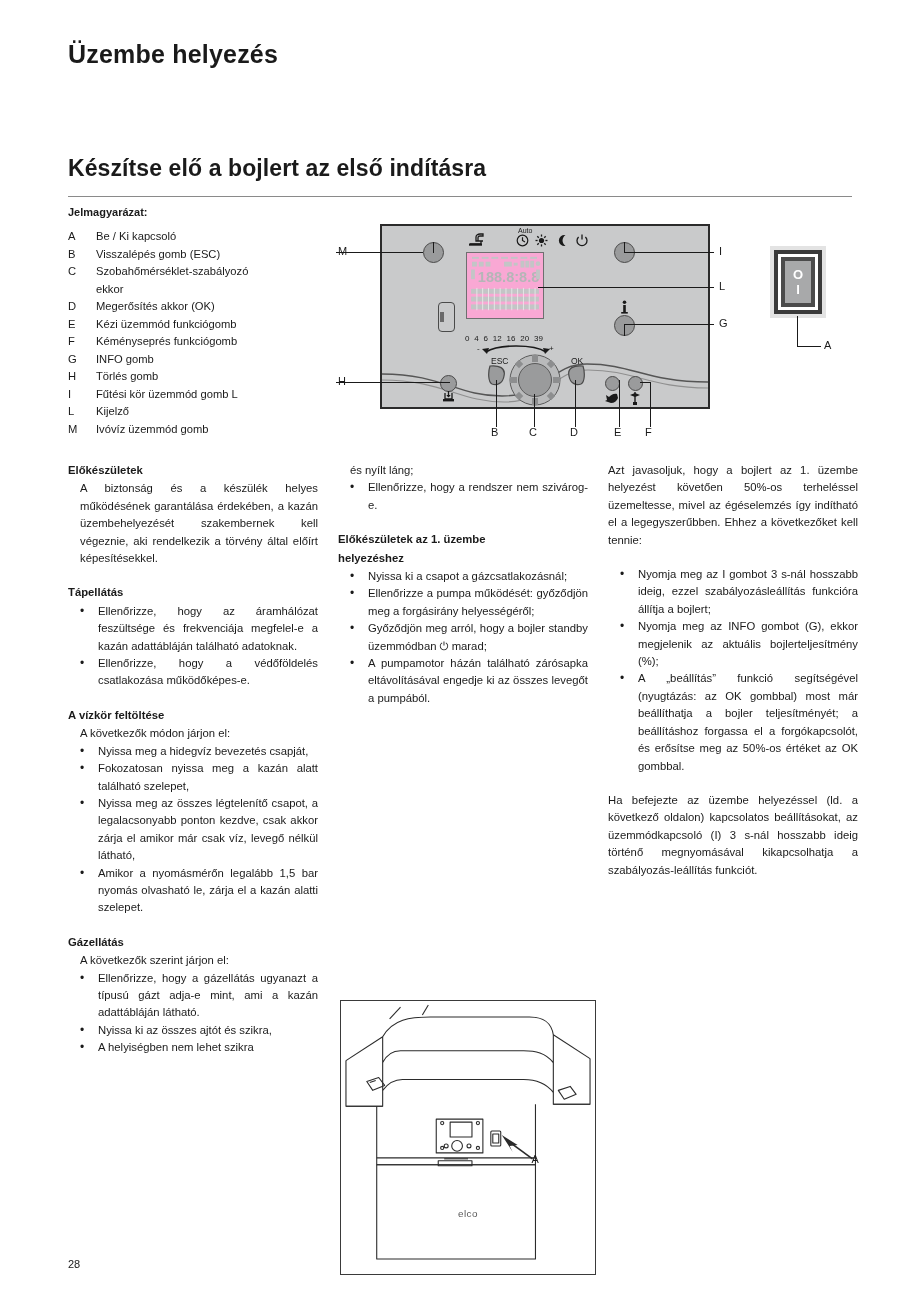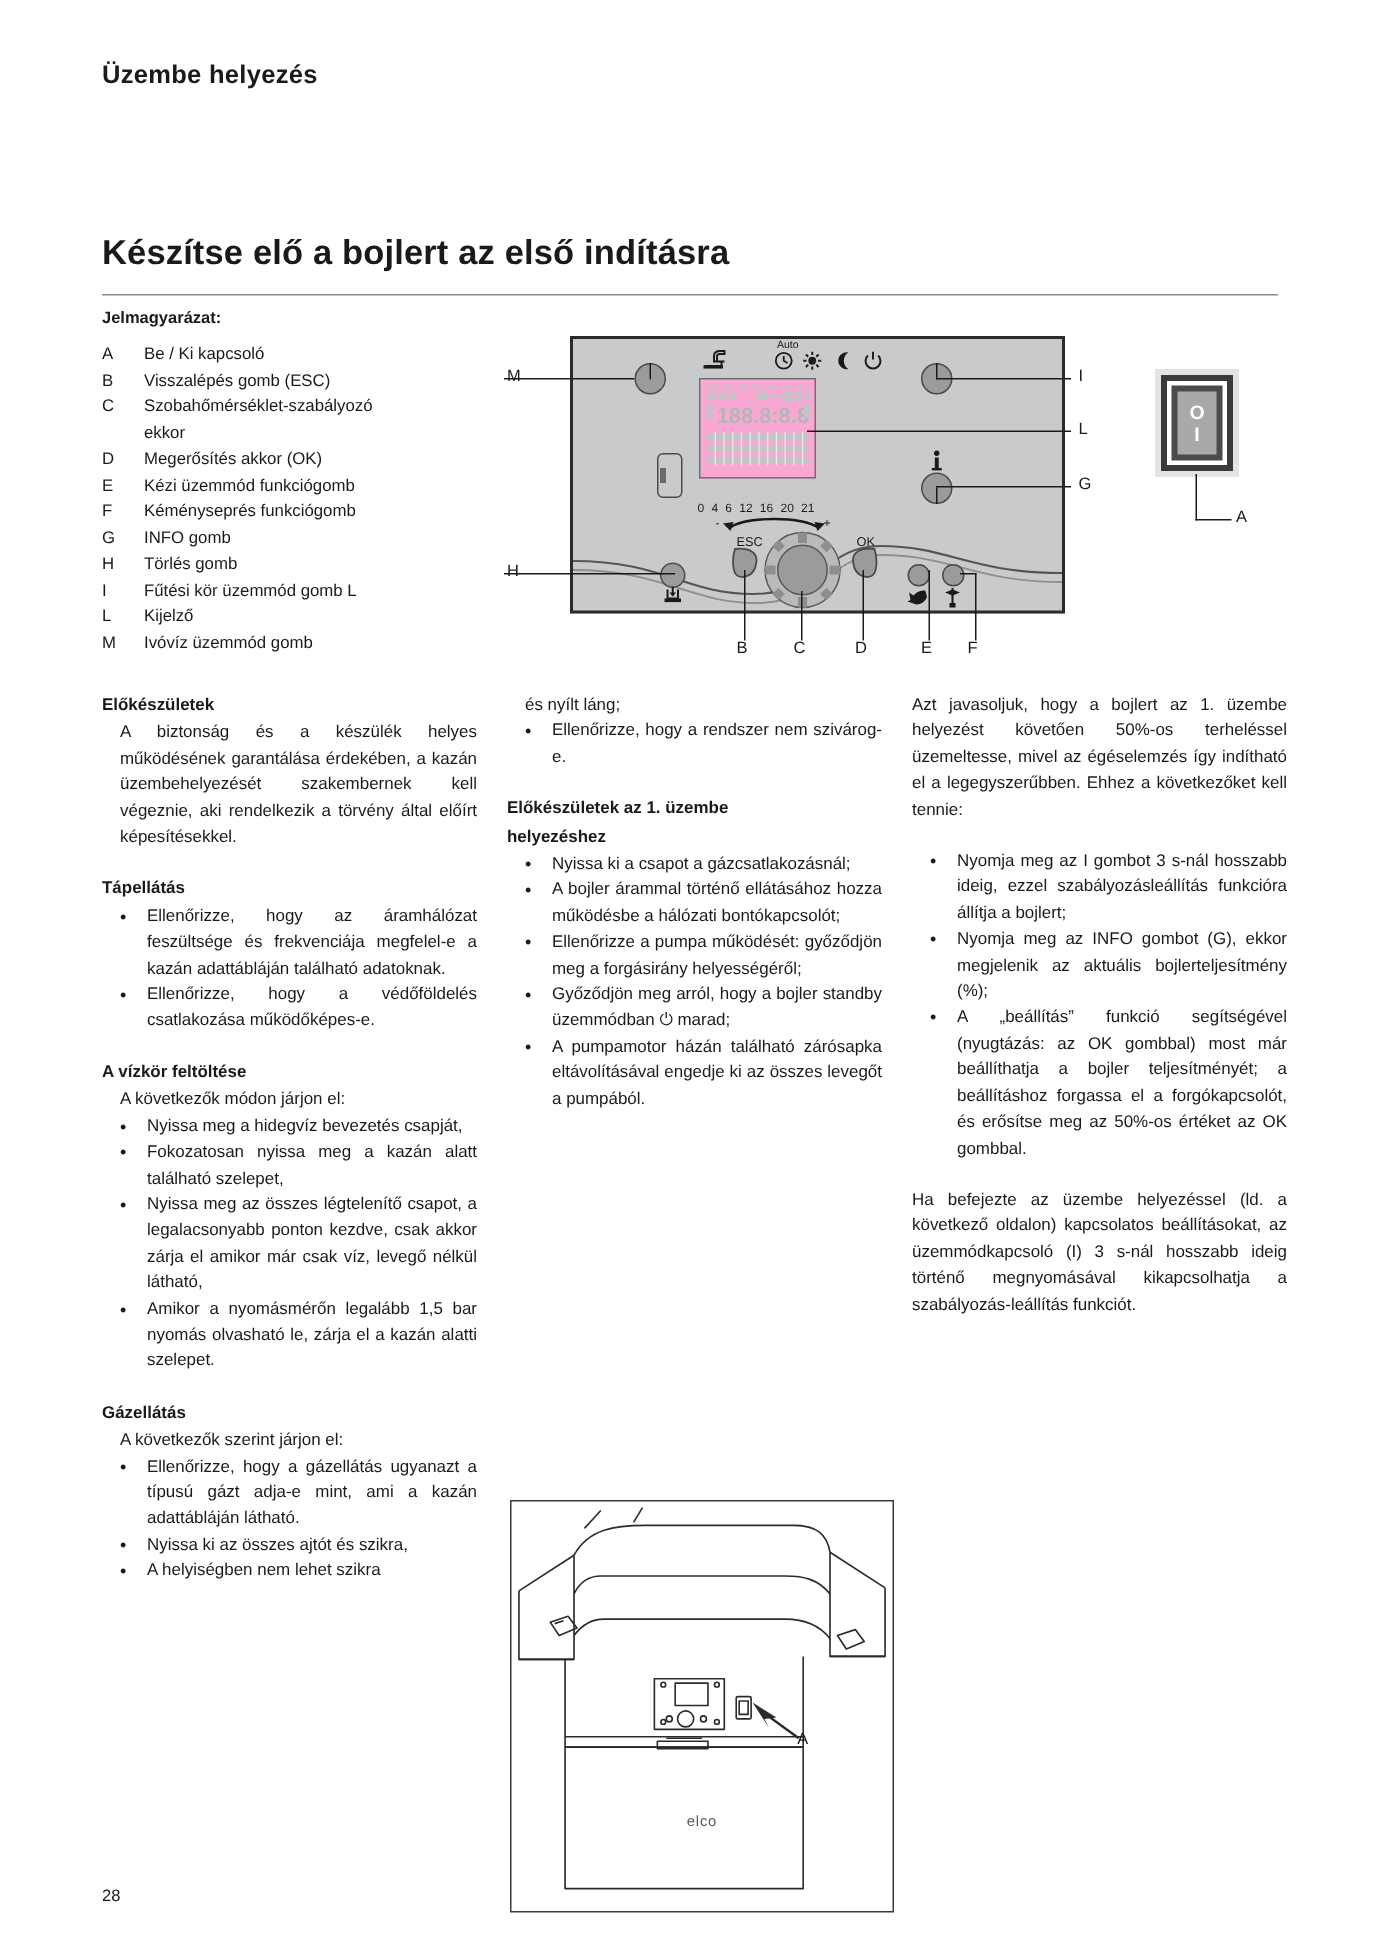--- a/index.html
+++ b/index.html
@@ -9,21 +9,21 @@
     background: #ffffff;
     font-family: "Liberation Sans", sans-serif;
     color: #1a1a1a;
     position: relative;
     overflow: hidden;
   }
   .page { position:relative; width:920px; height:1301px; padding: 0; }
 
   .chapter-title {
     position:absolute; left:68px; top:40px;
-    font-size: 17px; font-weight: bold; letter-spacing:0.2px;
+    font-size: 25px; font-weight: bold; letter-spacing:0.2px;
   }
   .section-title {
     position:absolute; left:68px; top:155px;
     font-size: 23px; font-weight: bold; letter-spacing:0.1px;
   }
   .rule {
     position:absolute; left:68px; top:196px; width:784px; height:1px;
     background:#8a8a8a;
   }
 
@@ -265,21 +265,21 @@
     <div class="cpl" style="left:624px;top:324px;width:90px;height:1.4px;"></div>
     <div class="cplabel" style="left:719px;top:317px;">G</div>
 
     <div class="tickrow" style="left:465px;top:334px;width:78px;display:flex;justify-content:space-between;">
       <span>0</span>
       <span>4</span>
       <span>6</span>
       <span>12</span>
       <span>16</span>
       <span>20</span>
-      <span>21</span>
+      <span>39</span>
     </div>
 
     <div style="position:absolute;left:477px;top:344px;font-size:8px;">-</div>
     <div style="position:absolute;left:549px;top:344px;font-size:8px;">+</div>
     <svg style="position:absolute;left:480px;top:342px;width:72px;height:14px;" viewBox="0 0 72 14">
       <path d="M6,10 C18,2 54,2 66,10" fill="none" stroke="#1a1a1a" stroke-width="1.6"></path>
       <path d="M2,7 L9,6 L7,12 Z" fill="#1a1a1a"></path>
       <path d="M70,7 L63,6 L65,12 Z" fill="#1a1a1a"></path>
     </svg>
 
@@ -391,21 +391,20 @@
     <div class="plain">és nyílt láng;</div>
     <ul class="b">
       <li>Ellenőrizze, hogy a rendszer nem szivárog-e.</li>
     </ul>
 
     <div class="gap"></div>
     <div class="h3">Előkészületek az 1. üzembe</div>
     <div class="h3">helyezéshez</div>
     <ul class="b">
       <li>Nyissa ki a csapot a gázcsatlakozásnál;</li>
-      <li>A bojler árammal történő ellátásához hozza működésbe a hálózati bontókapcsolót;</li>
       <li>Ellenőrizze a pumpa működését: győződjön meg a forgásirány helyességéről;</li>
       <li>Győződjön meg arról, hogy a bojler standby üzemmódban ⏻ marad;</li>
       <li>A pumpamotor házán található zárósapka eltávolításával engedje ki az összes levegőt a pumpából.</li>
     </ul>
   </div>
 
   <div class="col col3">
     <p class="para nopad">Azt javasoljuk, hogy a bojlert az 1. üzembe helyezést követően 50%-os terheléssel üzemeltesse, mivel az égéselemzés így indítható el a legegyszerűbben. Ehhez a következőket kell tennie:</p>
     <div class="gap"></div>
     <ul class="b">

